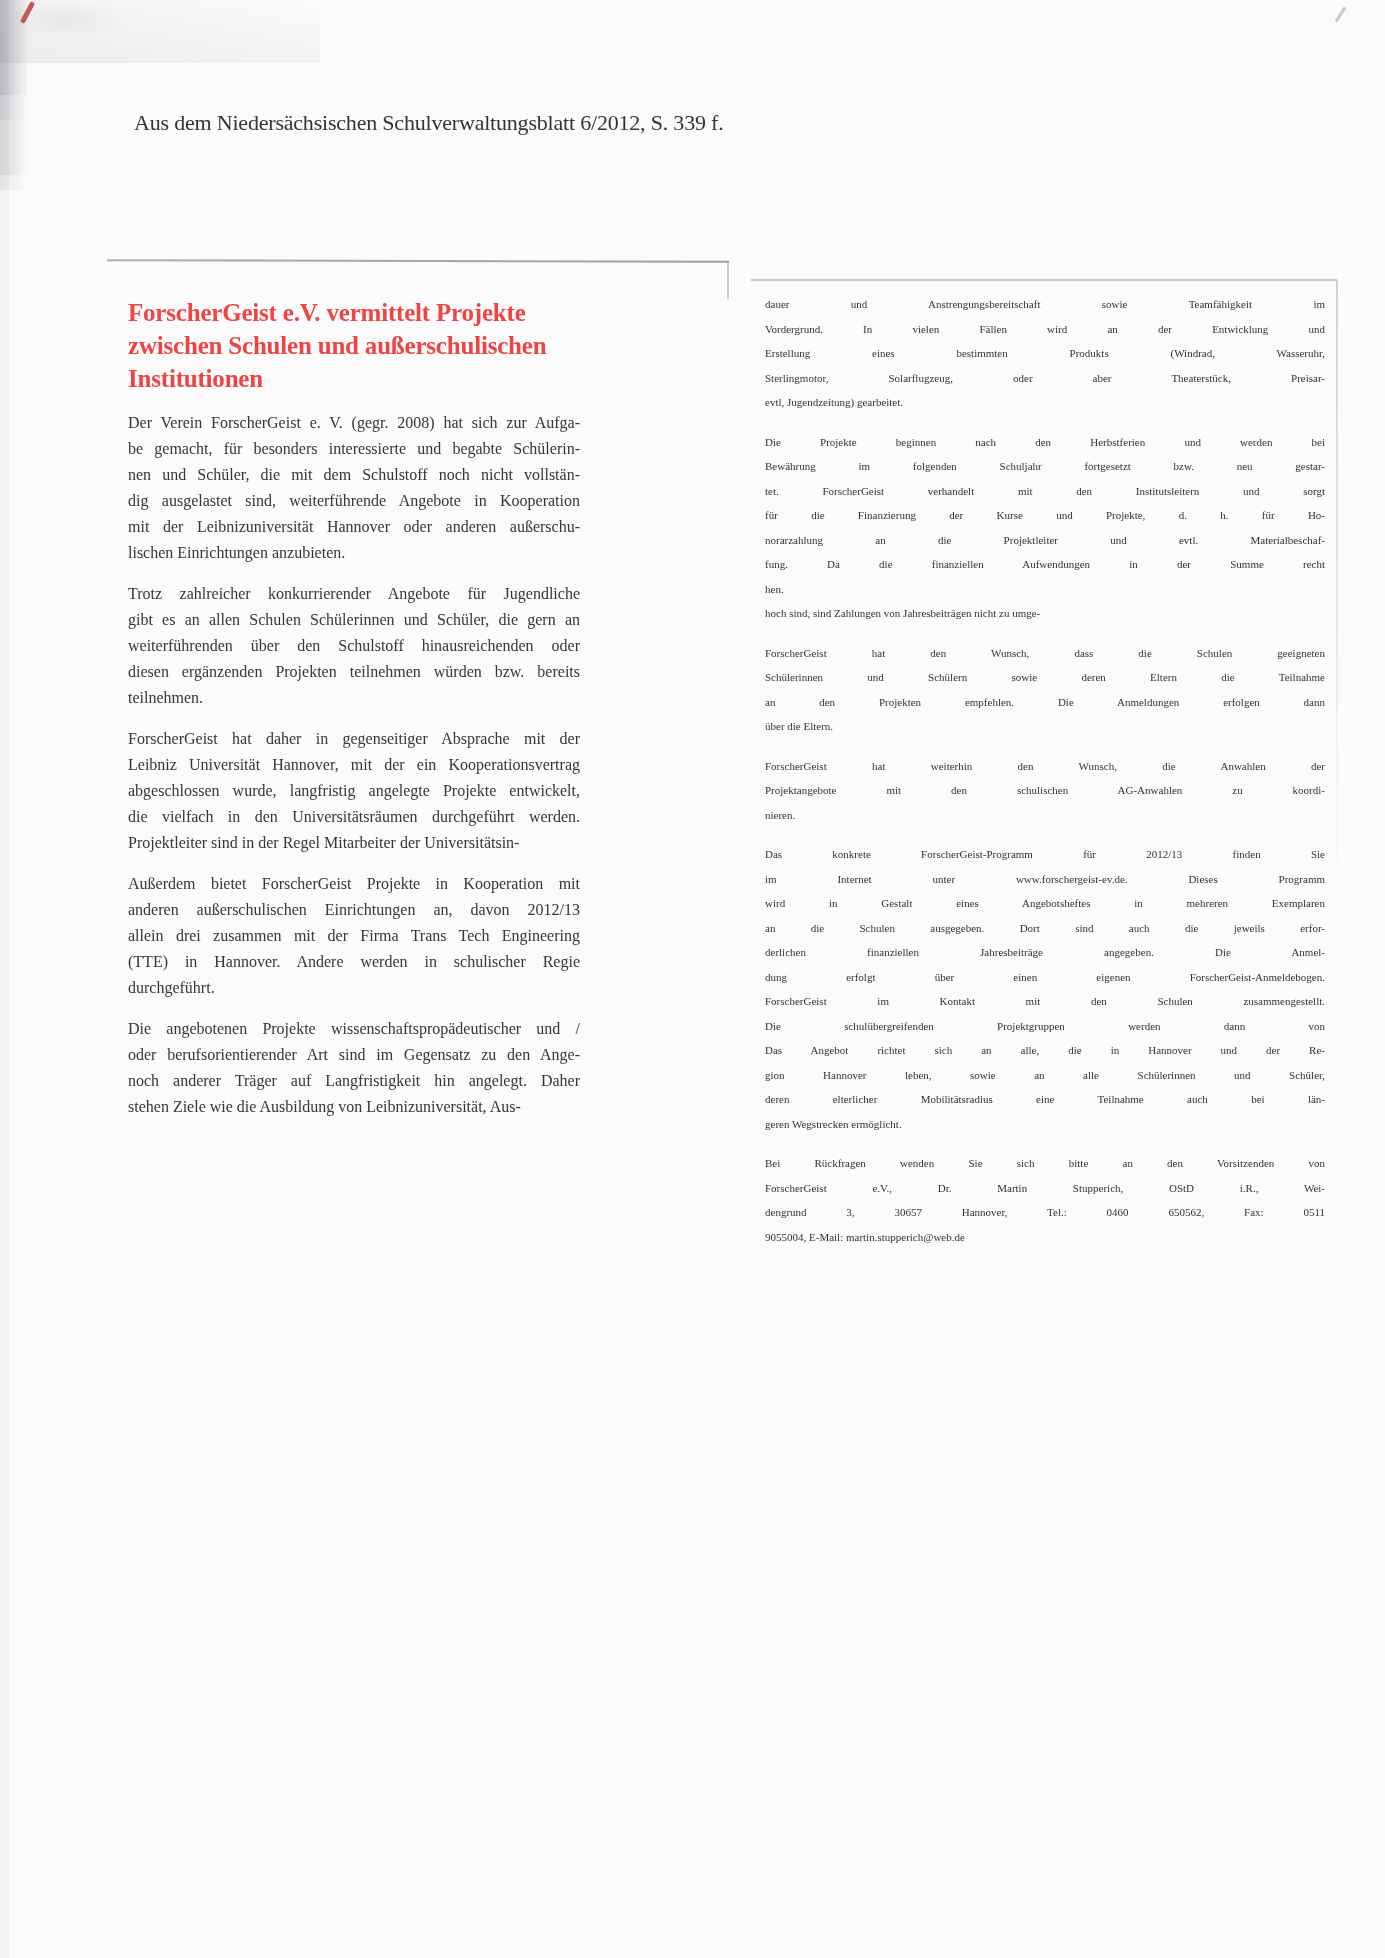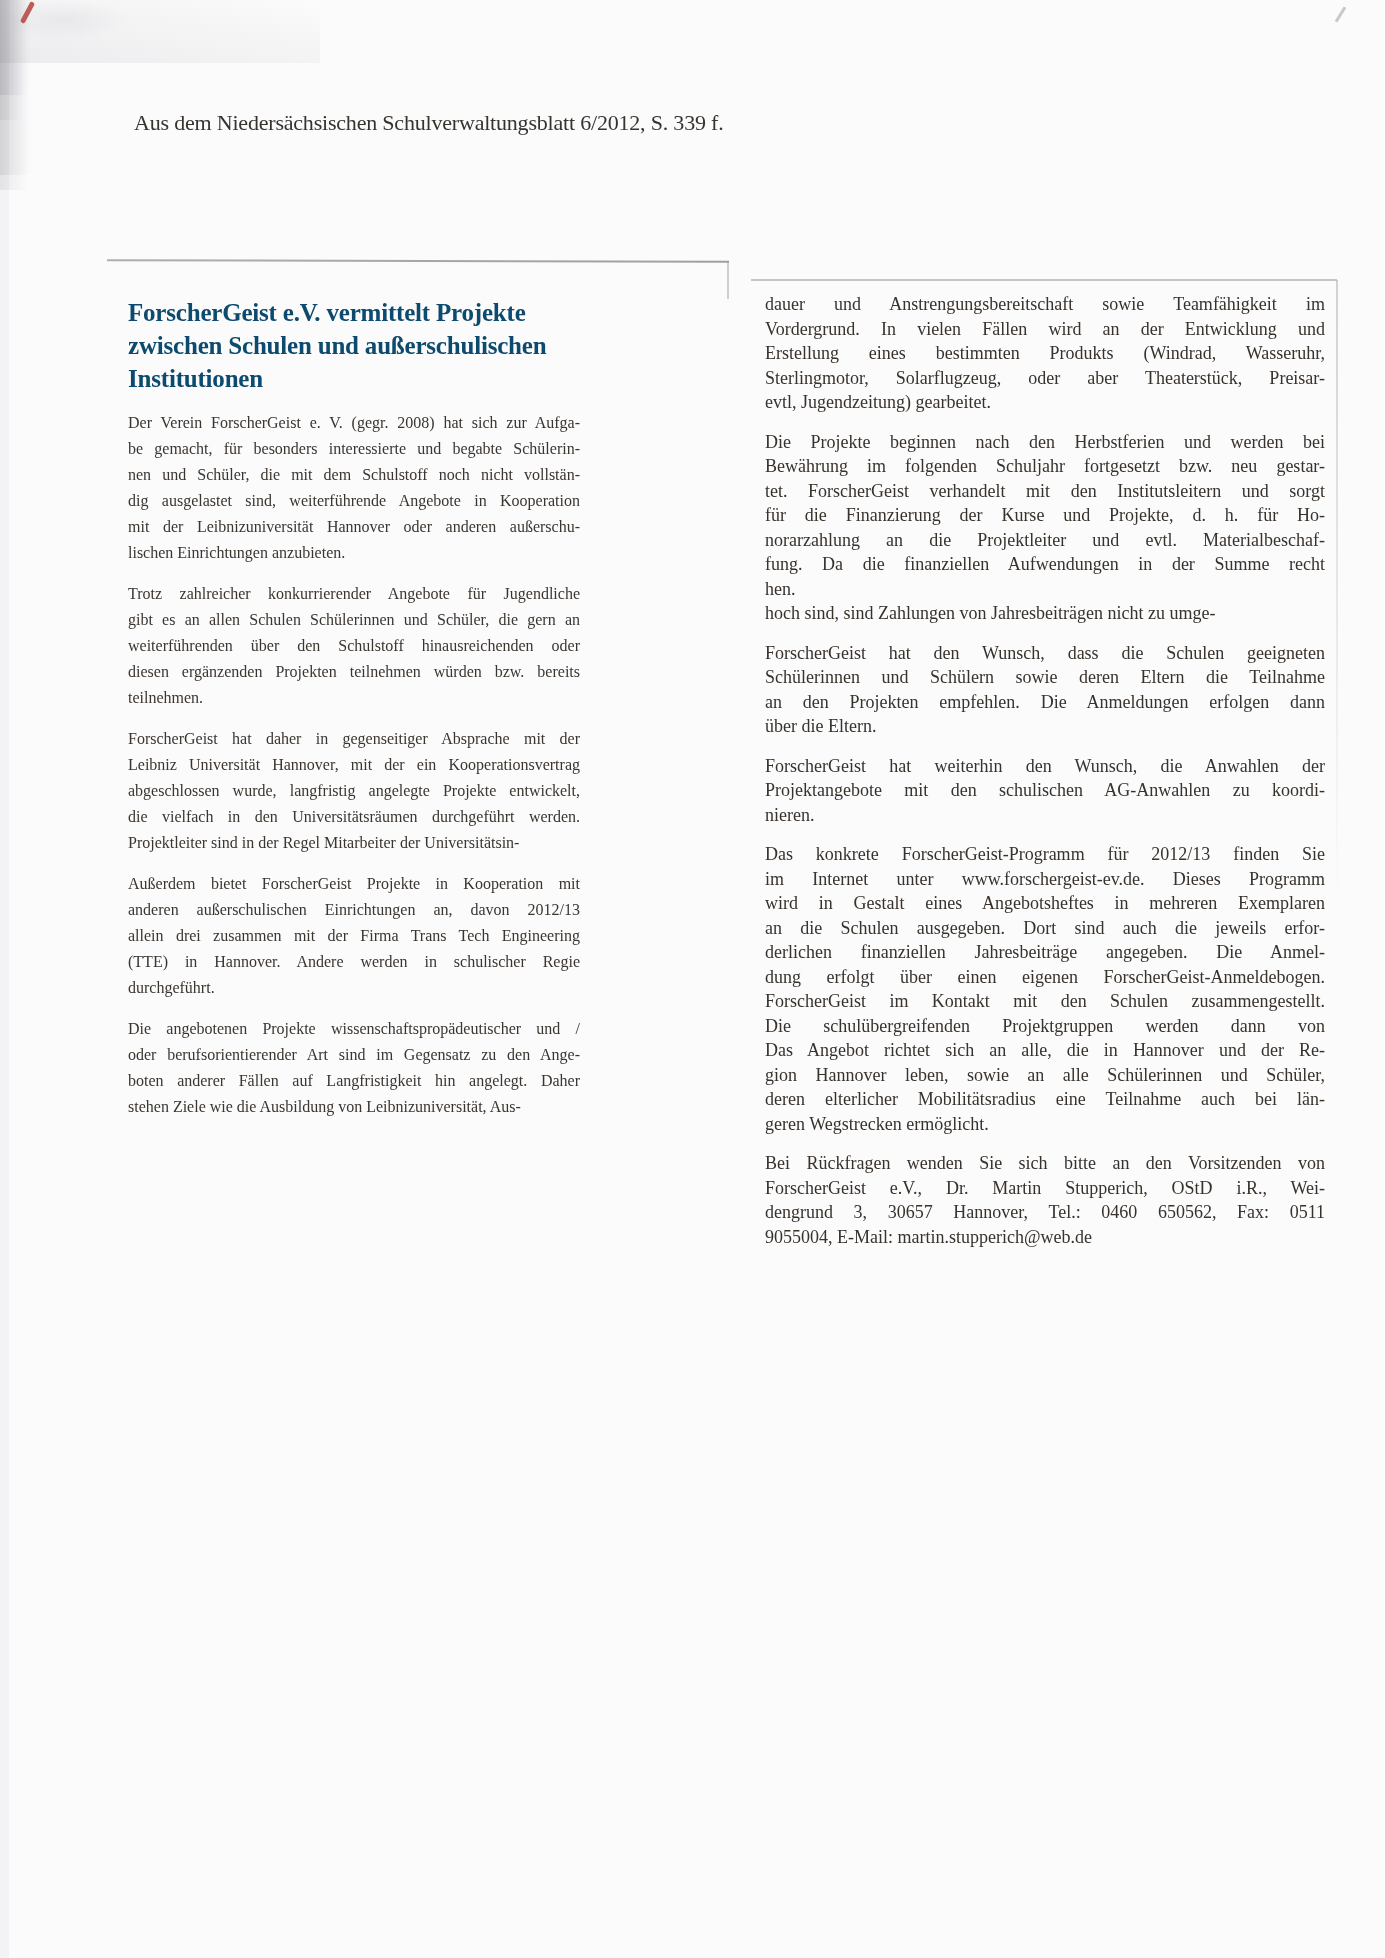--- a/index.html
+++ b/index.html
@@ -30,23 +30,23 @@
   .clip-right-top{left:751px;top:279px;width:586px;height:2px;background:#b2afa9;opacity:.7;}
   .clip-right-right{left:1336px;top:280px;width:2px;height:620px;background:linear-gradient(to bottom,#b9b6b0,rgba(185,182,176,0));opacity:.6;}
 
   .header{
     position:absolute;left:134px;top:110px;
     font-size:22px;letter-spacing:-.2px;color:#37332f;font-family:Liberation Serif, serif;
   }
 
   .col{position:absolute;color:#3b352f;}
   .col-left{left:128px;top:296px;width:452px;font-size:16px;line-height:26px;}
-  .col-right{left:765px;top:292px;width:560px;font-size:18px;line-height:24.5px;color:#38322c;}
+  .col-right{left:765px;top:292px;width:560px;font-size:11px;line-height:24.5px;color:#38322c;}
 
-  .title{font-weight:bold;font-size:25px;line-height:33px;letter-spacing:-.2px;color:#0c4a6e;margin:0 0 15px 0;}
+  .title{font-weight:bold;font-size:25px;line-height:33px;letter-spacing:-.2px;color:#ef4444;margin:0 0 15px 0;}
   .title .tline{text-align-last:left;}
 
   .para{margin:0 0 15px 0;}
   .tline{
     white-space:nowrap;
     text-align:justify;
     text-align-last:justify;
     text-justify:inter-word;
   }
   .para .tline:last-child{text-align-last:left;}
@@ -104,21 +104,21 @@
     <div class="para">
         <div class="tline">Außerdem bietet ForscherGeist Projekte in Kooperation mit</div>
         <div class="tline">anderen außerschulischen Einrichtungen an, davon 2012/13</div>
         <div class="tline">allein drei zusammen mit der Firma Trans Tech Engineering</div>
         <div class="tline">(TTE) in Hannover. Andere werden in schulischer Regie</div>
         <div class="tline">durchgeführt.</div>
       </div>
     <div class="para">
         <div class="tline">Die angebotenen Projekte wissenschaftspropädeutischer und /</div>
         <div class="tline">oder berufsorientierender Art sind im Gegensatz zu den Ange-</div>
-        <div class="tline">boten anderer Fällen auf Langfristigkeit hin angelegt. Daher</div>
+        <div class="tline">noch anderer Träger auf Langfristigkeit hin angelegt. Daher</div>
         <div class="tline">stehen Ziele wie die Ausbildung von Leibnizuniversität, Aus-</div>
       </div>
   </section>
 
   <section class="col col-right">
     <div class="para">
         <div class="tline">dauer und Anstrengungsbereitschaft sowie Teamfähigkeit im</div>
         <div class="tline">Vordergrund. In vielen Fällen wird an der Entwicklung und</div>
         <div class="tline">Erstellung eines bestimmten Produkts (Windrad, Wasseruhr,</div>
         <div class="tline">Sterlingmotor, Solarflugzeug, oder aber Theaterstück, Preisar-</div>

